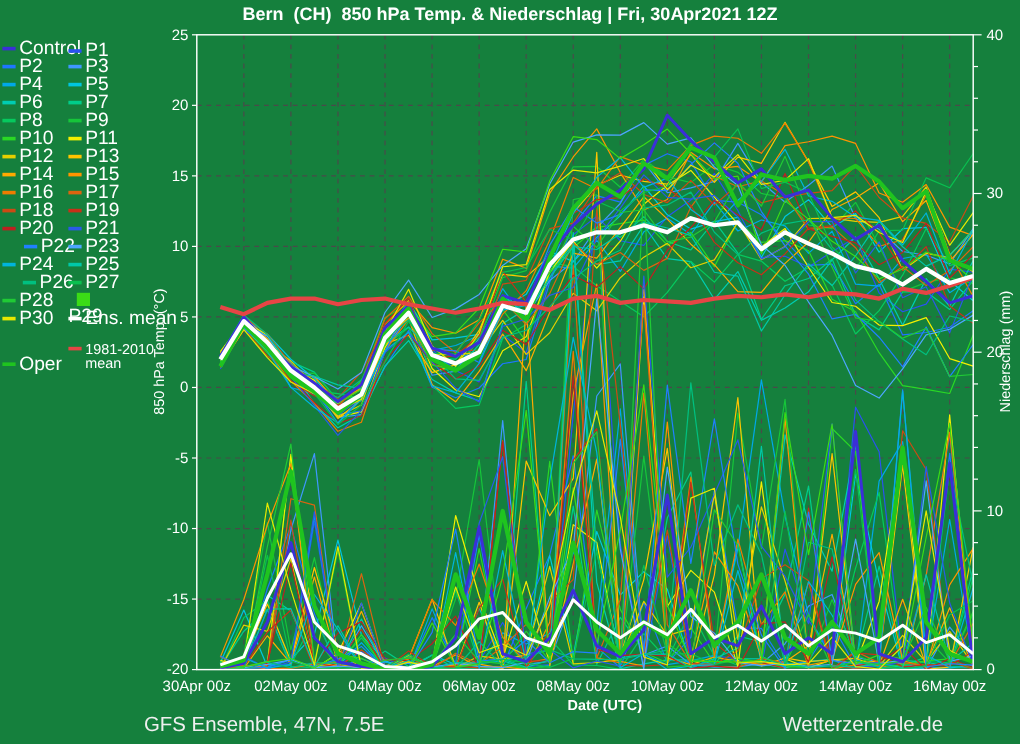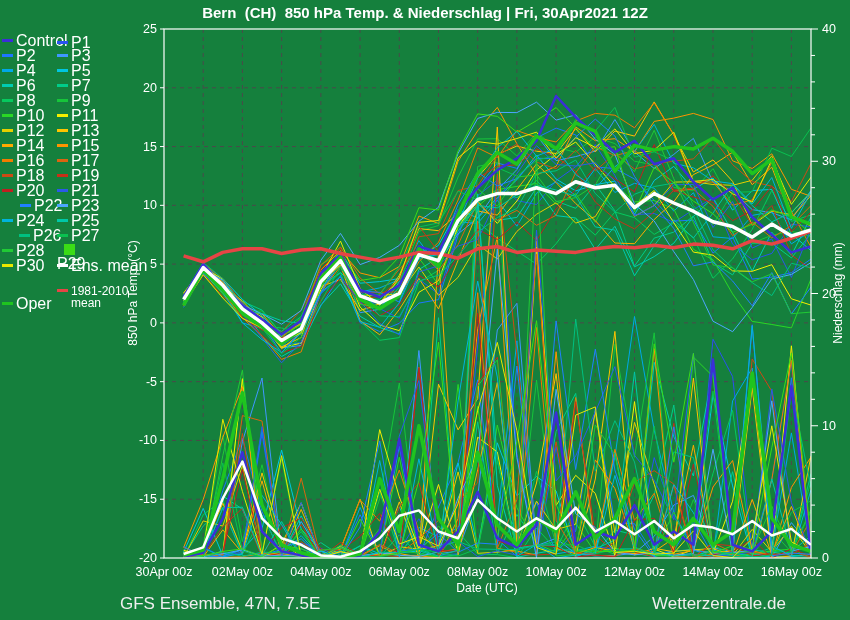--- a/index.html
+++ b/index.html
@@ -8,22 +8,22 @@
   .title{position:absolute;top:4px;left:0;width:850px;text-align:center;
          font-size:15px;font-weight:bold;white-space:pre;color:#fff;}
   .legend-row{position:absolute;display:flex;align-items:center;height:13px;
               font-size:16px;color:#fff;white-space:nowrap;}
   .swatch{display:inline-block;width:11px;height:3px;margin-right:3px;flex:0 0 11px;}
   .clim-label{position:absolute;font-size:12px;line-height:12px;color:#fff;}
   .axis-title-left{position:absolute;left:133px;top:293px;font-size:12px;color:#fff;
         transform:translate(-50%,-50%) rotate(-90deg);white-space:nowrap;}
   .axis-title-right{position:absolute;left:838px;top:293px;font-size:12px;color:#fff;
         transform:translate(-50%,-50%) rotate(-90deg);white-space:nowrap;}
-  .axis-title-x{position:absolute;left:487px;top:581px;font-size:12px;color:#fff;
-        transform:translateX(-50%);white-space:nowrap;}
+  .axis-title-x{position:absolute;left:504px;top:581px;font-size:12px;color:#fff;
+        transform:translateX(-50%);white-space:nowrap;font-weight:bold;}
   .caption-left{position:absolute;left:120px;top:594px;font-size:17px;color:#efefef;white-space:nowrap;}
   .caption-right{position:absolute;left:652px;top:594px;font-size:17px;color:#efefef;white-space:nowrap;}
   svg{position:absolute;left:0;top:0;}
   text{font-family:"Liberation Sans","DejaVu Sans",sans-serif;}
 </style>
 </head>
 <body>
 
 <div class="stage">
 

